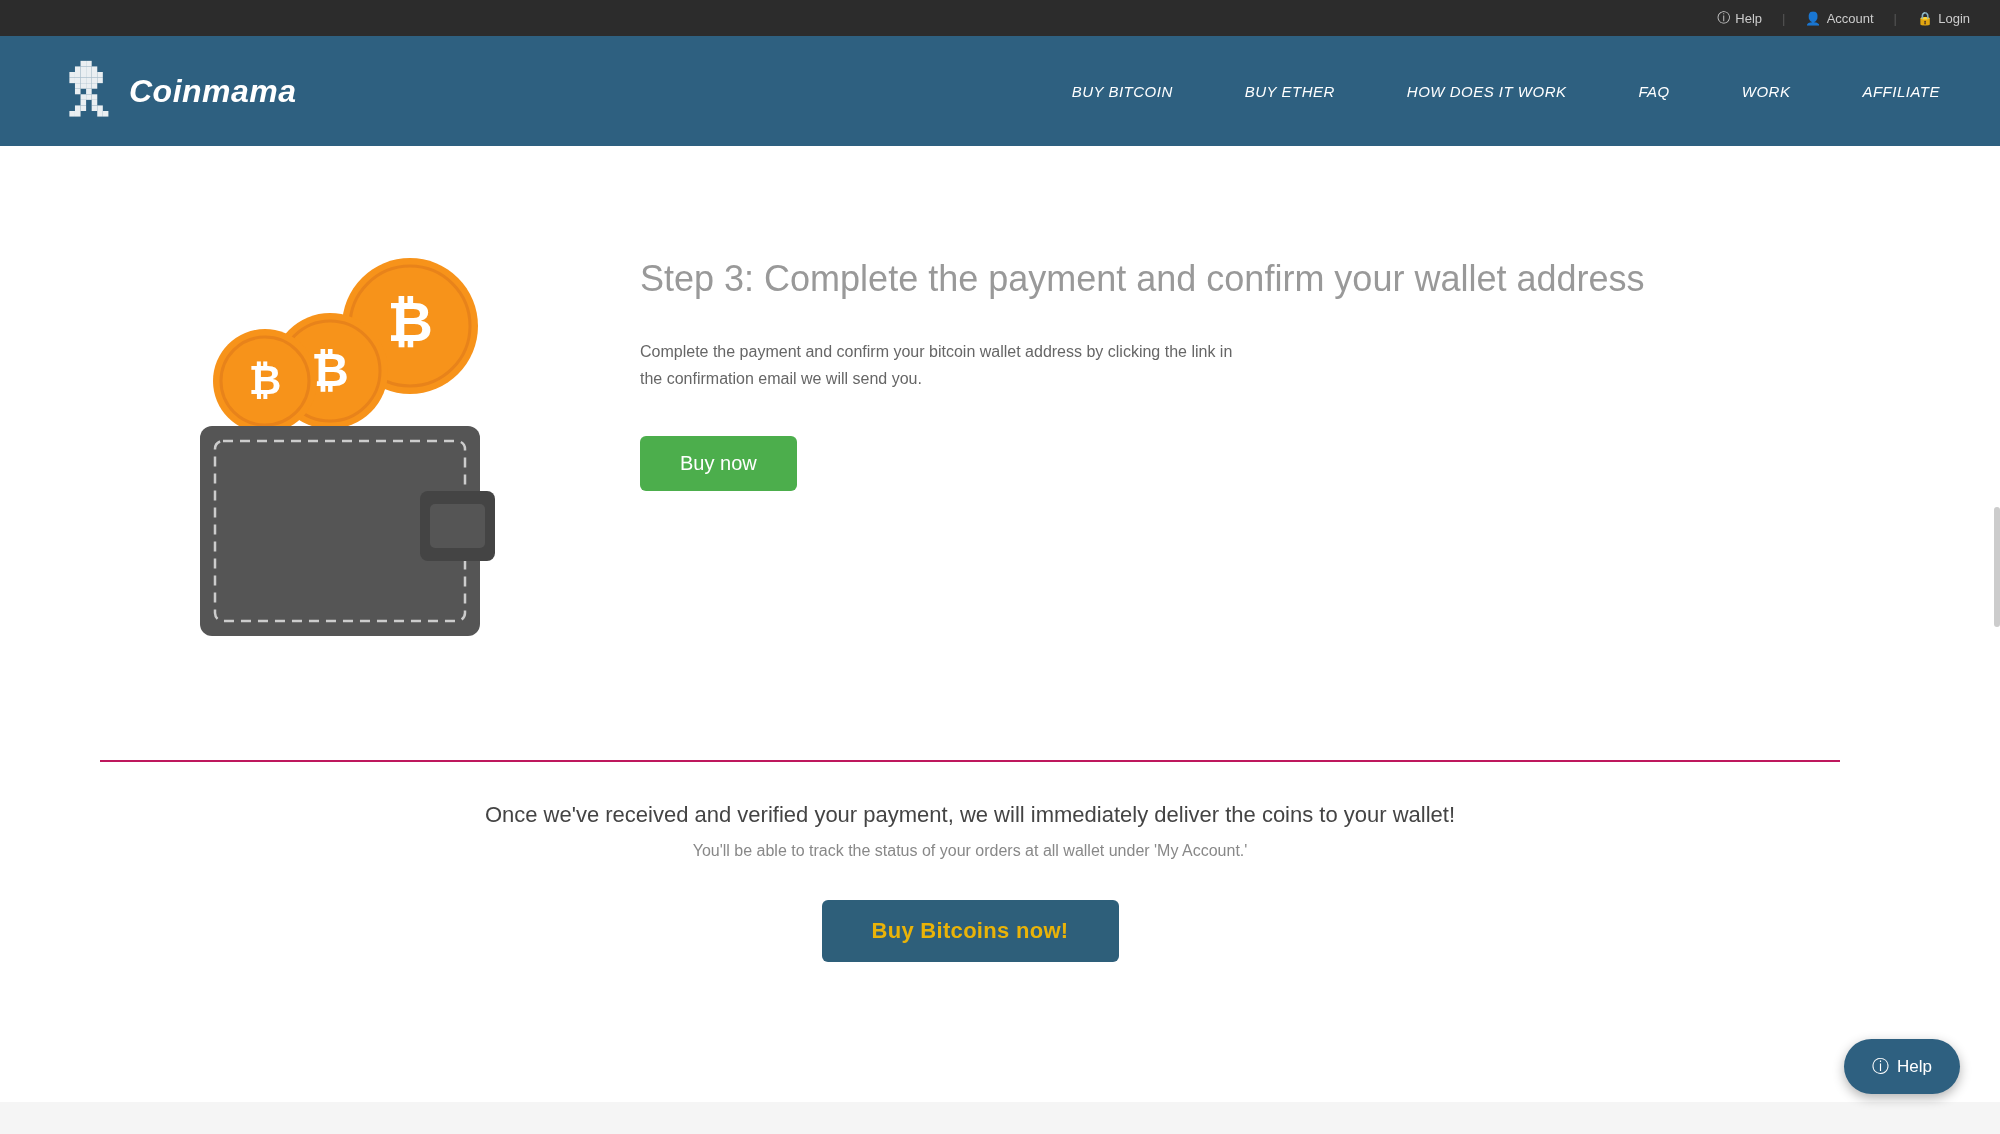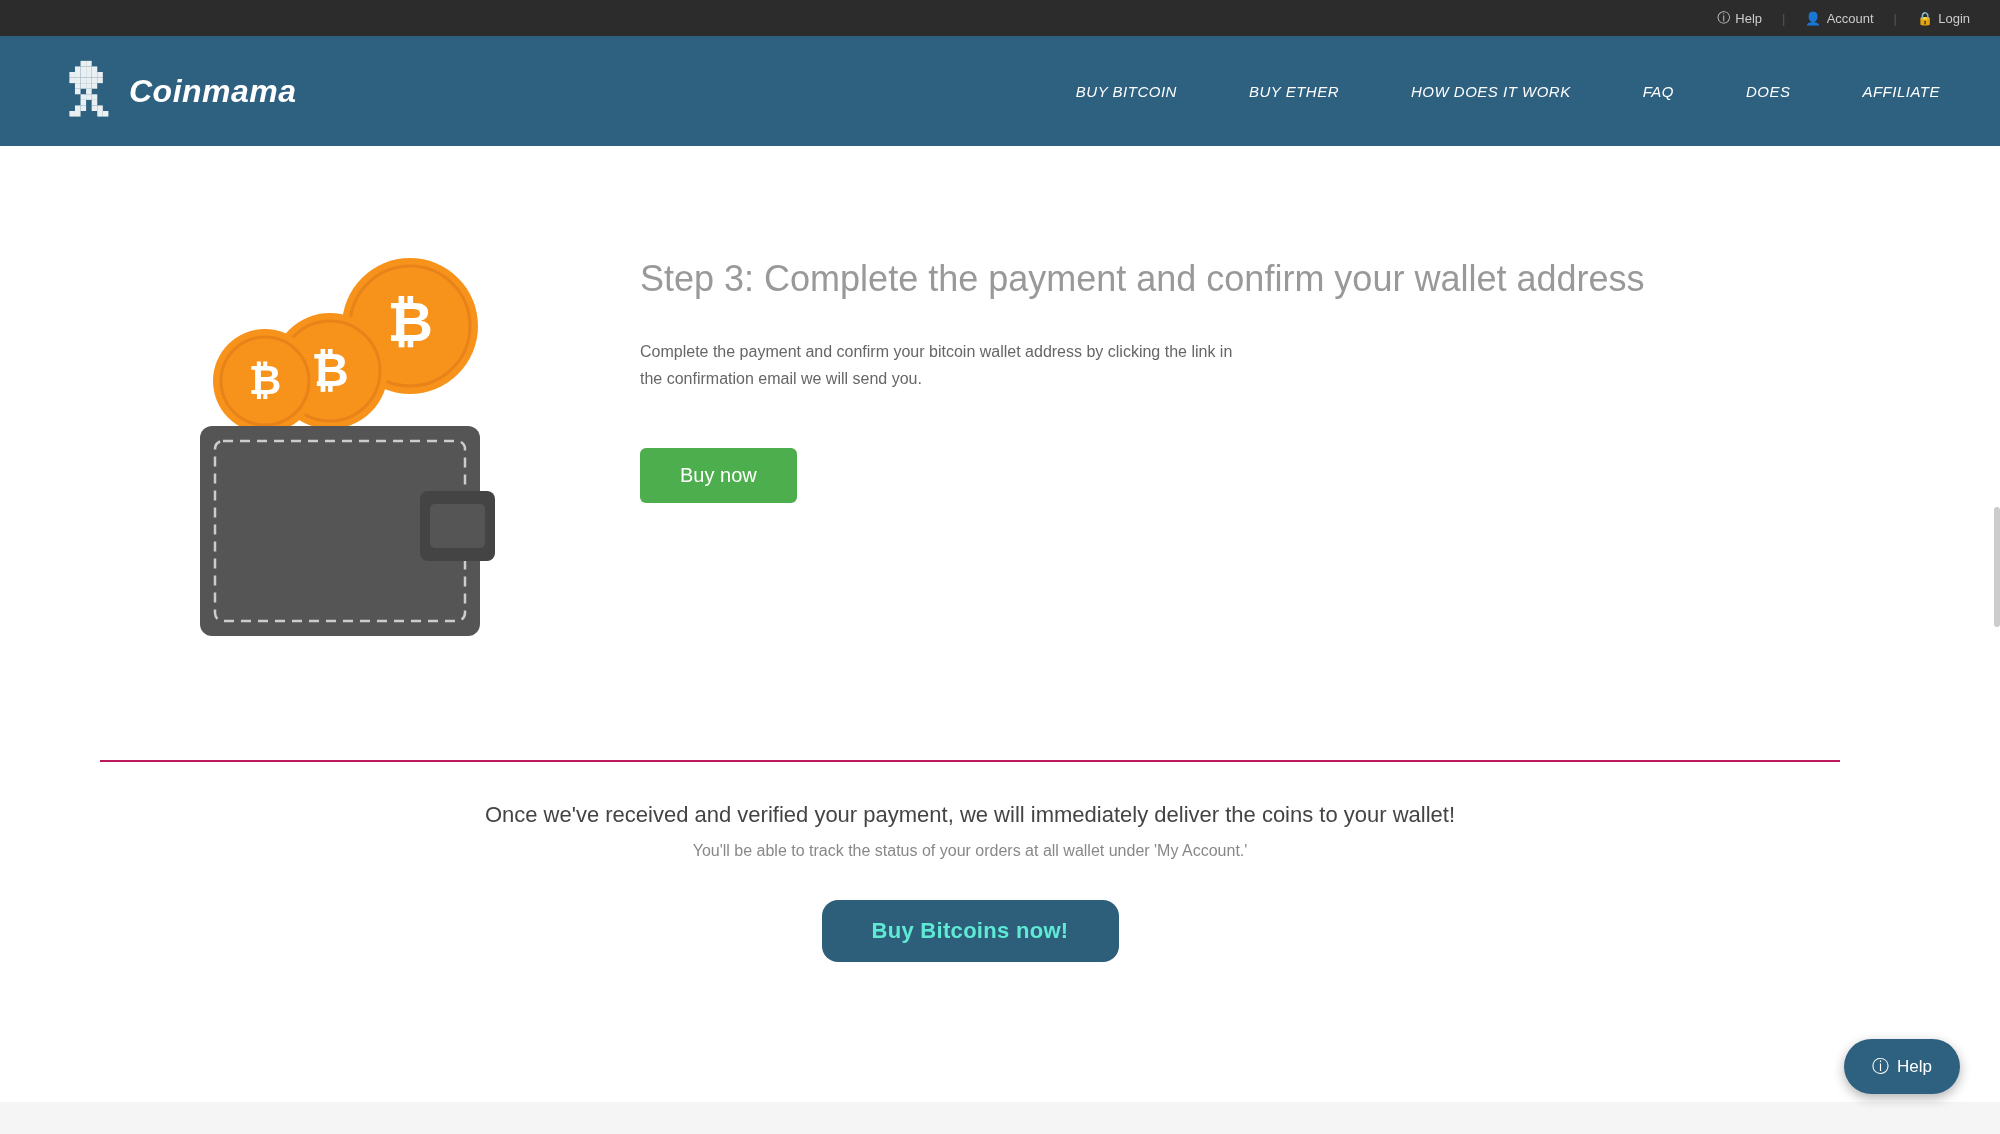--- a/index.html
+++ b/index.html
@@ -106,21 +106,21 @@
       font-size: 36px;
       color: #999;
       font-weight: 300;
       line-height: 1.3;
       margin-bottom: 35px;
     }
     .step-desc {
       font-size: 16px;
       color: #666;
       line-height: 1.7;
-      margin-bottom: 56px;
+      margin-bottom: 44px;
       max-width: 600px;
     }
     .buy-now-btn {
       background: #4cae4c;
       color: white;
       border: none;
       border-radius: 6px;
       padding: 16px 40px;
       font-size: 20px;
       font-weight: 400;
@@ -139,23 +139,23 @@
       font-weight: 400;
       margin-bottom: 14px;
     }
     .cta-sub-text {
       font-size: 16px;
       color: #888;
       margin-bottom: 40px;
     }
     .buy-bitcoins-btn {
       background: #2e5f7a;
-      color: #5eead4;
+      color: #eab308;
       border: none;
-      border-radius: 16px;
+      border-radius: 6px;
       padding: 18px 50px;
       font-size: 22px;
       font-weight: 600;
       cursor: pointer;
       letter-spacing: 0.3px;
     }
 
     
     .help-fab {
       position: fixed;
@@ -252,21 +252,21 @@
     </svg>
     <div class="logo-text">
       <span>Coin</span><span style="font-weight:700">mama</span>
     </div>
   </div>
   <nav class="nav">
     <a class="nav-item">BUY BITCOIN</a>
     <a class="nav-item">BUY ETHER</a>
     <a class="nav-item">HOW DOES IT WORK</a>
     <a class="nav-item">FAQ</a>
-    <a class="nav-item">DOES</a>
+    <a class="nav-item">WORK</a>
     <a class="nav-item">AFFILIATE</a>
   </nav>
 </header>
 
 <main class="main">
   <div class="step-section">
 
     <div class="wallet-illustration">
       <svg viewBox="0 0 420 450" xmlns="http://www.w3.org/2000/svg">
 

